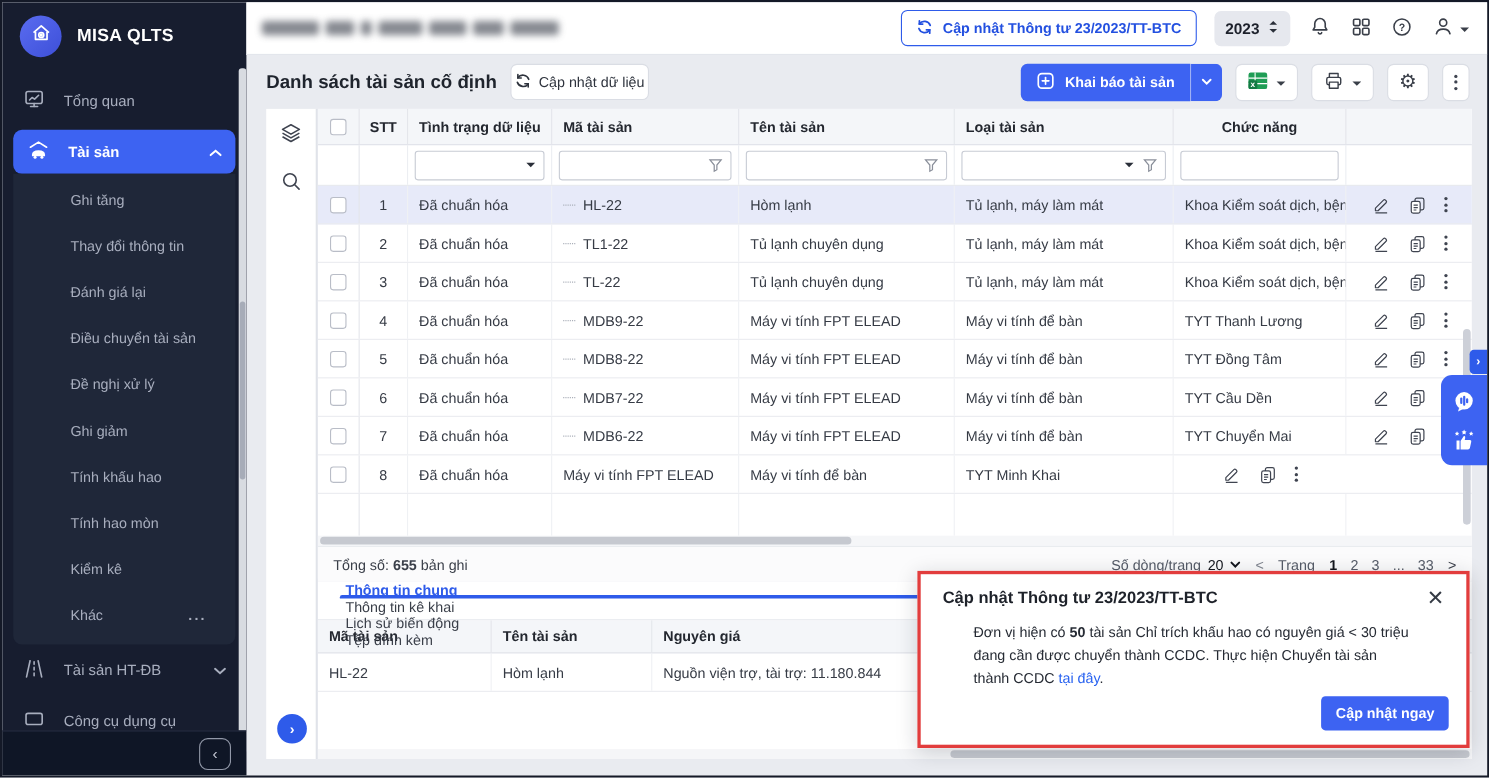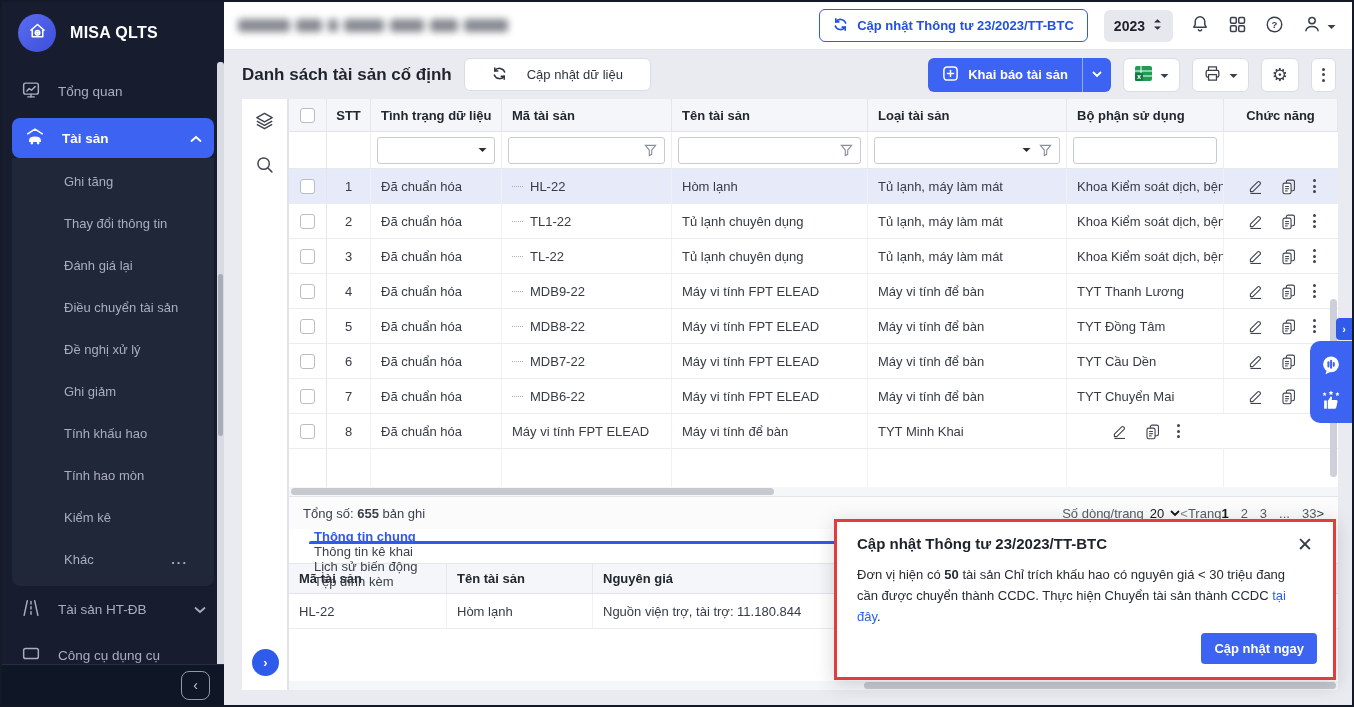--- a/index.html
+++ b/index.html
@@ -29,21 +29,21 @@
   .topbar { height:48px; background:#fff; border-bottom:1px solid #E3E6EC; display:flex; align-items:center; justify-content:space-between; padding:0 16px 0 14px; }
   .redacted { display:flex; gap:6px; filter:blur(3.5px); opacity:.8; }
   .redacted i { display:block; height:13px; border-radius:3px; background:#686c75; }
   .top-right { display:flex; align-items:center; gap:16px; }
   .tb-outline-btn { display:flex; align-items:center; gap:9px; height:33px; border:1px solid #2E5BEA; border-radius:6px; padding:0 13px; color:#2350E0; font-weight:bold; font-size:13px; background:#fff; cursor:pointer; }
   .year-box { display:flex; align-items:center; gap:7px; height:32px; background:#E6E8EE; border-radius:6px; padding:0 10px; font-size:14px; font-weight:bold; color:#1D212B; cursor:pointer; }
   .icon-btn { background:none; border:none; cursor:pointer; display:flex; align-items:center; gap:4px; padding:0; }
 
   .toolbar { height:49px; display:flex; align-items:center; gap:12px; padding:0 16px 0 18px; }
   .page-title { font-size:17px; font-weight:bold; color:#1F242D; }
-  .white-btn { background:#fff; border:1px solid #DADDE4; border-radius:6px; height:33px; display:flex; align-items:center; gap:20px; padding:0 27px; font-size:13px; color:#2E333D; cursor:pointer; }
+  .white-btn { background:#fff; border:1px solid #DADDE4; border-radius:6px; height:33px; display:flex; align-items:center; gap:7px; padding:0 3px; font-size:13px; color:#2E333D; cursor:pointer; }
   .spacer { flex:1; }
   .split { display:flex; }
   .split-main { display:flex; align-items:center; gap:9px; background:#3D63F2; color:#fff; border:none; border-radius:6px 0 0 6px; height:34px; padding:0 14px; font-size:13px; font-weight:bold; cursor:pointer;margin-left:10px; }
   .split-caret { width:29px; background:#3D63F2; border:none; border-left:1px solid rgba(255,255,255,.45); border-radius:0 6px 6px 0; display:flex; align-items:center; justify-content:center; cursor:pointer; }
   .tool-ic { height:34px; padding:0 10px; gap:7px; }
 
   .content { position:absolute; top:97px; left:18px; right:14px; bottom:15px; display:flex; }
   .strip { width:47px; background:#fff; border-right:2px solid #E0E3E9; position:relative; display:flex; flex-direction:column; align-items:center; padding-top:11px; gap:21px; flex:none; }
   .strip-fab { position:absolute; bottom:14px; left:10px; width:27px; height:27px; border-radius:50%; background:#2E5BEA; color:#fff; border:none; font-size:13px; font-weight:bold; cursor:pointer; }
   .main-col { flex:1; display:flex; flex-direction:column; gap:3px; min-width:0; }
@@ -65,42 +65,42 @@
   .dotline { width:11px; border-top:1px dotted #A9AEB8; margin-right:7px; flex:none; }
   .td-actions { justify-content:center; gap:16px; }
   .act { display:flex; align-items:center; cursor:pointer; }
   .filler { height:38px; }
   .filler .td { height:38px; border-bottom:none; }
   .hscroll { height:9px; background:#F5F6F8; position:relative; }
   .hthumb { position:absolute; top:1px; height:7px; background:#C6C9D0; border-radius:4px; }
   .vscroll { position:absolute; right:1px; top:200px; width:7px; height:178px; background:#CDD0D8; border-radius:4px; }
 
   .tbl-footer { height:30px; border-top:1px solid #E2E5EA; background:#FBFBFC; display:flex; align-items:center; justify-content:space-between; padding:16px 14px; font-size:13px; color:#3A3F49; }
-  .pager { display:flex; align-items:center; color:#565C68; }
+  .pager { display:flex; align-items:center; gap:13px; color:#565C68; }
   .pager .rp { display:flex; align-items:center; gap:6px; cursor:pointer; }
   .pages { display:flex; align-items:center; gap:12px; }
   .pg { cursor:pointer; }
   .pg.active { color:#14171E; font-weight:bold; }
   .arrow { cursor:pointer; color:#80858F; }
 
   .tabs { height:35px; border-bottom:1px solid #E3E6EB; display:flex; padding-left:8px;flex-direction:column; }
   .tab { position:relative; display:flex; align-items:center; padding:0 17px; font-size:13px; color:#3A3F49; cursor:pointer; }
   .tab.active { color:#2E5BEA; font-weight:bold; }
   .tab.active::after { content:""; position:absolute; left:12px; right:12px; bottom:0; height:3px; border-radius:2px 2px 0 0; background:#2E5BEA; }
   .dgrid { display:grid; grid-template-columns:158px 146px minmax(0,1fr); }
   .dhead { height:30px; background:#F4F6F9; border-bottom:1px solid #E0E3E9; }
   .drow { height:35px; border-bottom:1px solid #EAECF0; }
   .dscroll { position:absolute; bottom:0; left:0; right:0; }
 
   
   .popup { position:absolute; left:832px; top:517px; width:502px; height:161px; background:#fff; border:3px solid #E23D3D; box-shadow:0 4px 18px rgba(20,25,40,.18); padding:13px 20px; z-index:6; }
   .popup-head { display:flex; align-items:flex-start; justify-content:space-between; }
   .popup-title { font-size:15px; font-weight:bold; color:#1E222A; }
   .popup-close { border:none; background:none; font-size:19px; color:#343A44; cursor:pointer; line-height:1; }
-  .popup-body { margin-top:10px; font-size:13px; color:#262B34; line-height:1.62; padding-right:26px; }
+  .popup-body { margin-top:10px; font-size:13px; color:#262B34; line-height:1.62; padding-right:26px;margin-left:28px; }
   .popup-body b { font-weight:bold; }
   .popup-link { color:#2862F0; cursor:pointer; text-decoration:none; }
   .popup-btn { position:absolute; right:16px; bottom:13px; background:#3D63F2; color:#fff; border:none; border-radius:4px; padding:8px 13px; font-size:13px; font-weight:bold; cursor:pointer; }
 
   
   .float-tab { position:absolute; right:0; top:316px; width:16px; height:22px; background:#2E5BEA; border:none; border-radius:4px 0 0 4px; color:#fff; font-size:11px; font-weight:bold; cursor:pointer; z-index:5; padding:0; }
   .float-panel { position:absolute; right:0; top:339px; width:42px; height:82px; background:#3D63F2; border-radius:10px 0 0 10px; display:flex; flex-direction:column; align-items:center; justify-content:center; gap:13px; z-index:5; }
   .float-panel .act { cursor:pointer; }
 
   .mini-dots { display:flex; flex-direction:column; gap:2.5px; align-items:center; }
@@ -385,21 +385,20 @@
         <div class="card1">
           <div class="grid-row thead">
             <div class="th center">
                 <span class="checkbox"></span>
               </div>
             <div class="th center">STT</div>
             <div class="th">Tình trạng dữ liệu</div>
             <div class="th">Mã tài sản</div>
             <div class="th">Tên tài sản</div>
             <div class="th">Loại tài sản</div>
-            <div class="th">Bộ phận sử dụng</div>
             <div class="th center">Chức năng</div>
           </div>
           <div class="grid-row tfilter">
             <div class="fcell" style="border-right-color:#E4E6EB"></div>
             <div class="fcell"></div>
             <div class="fcell">
                 <span class="flt">
                   <svg width="9" height="6" viewBox="0 0 9 6" fill="#2A2F39">
                     <path d="M0.5 1 L4.5 5 L8.5 1 Z"></path>
                   </svg>

